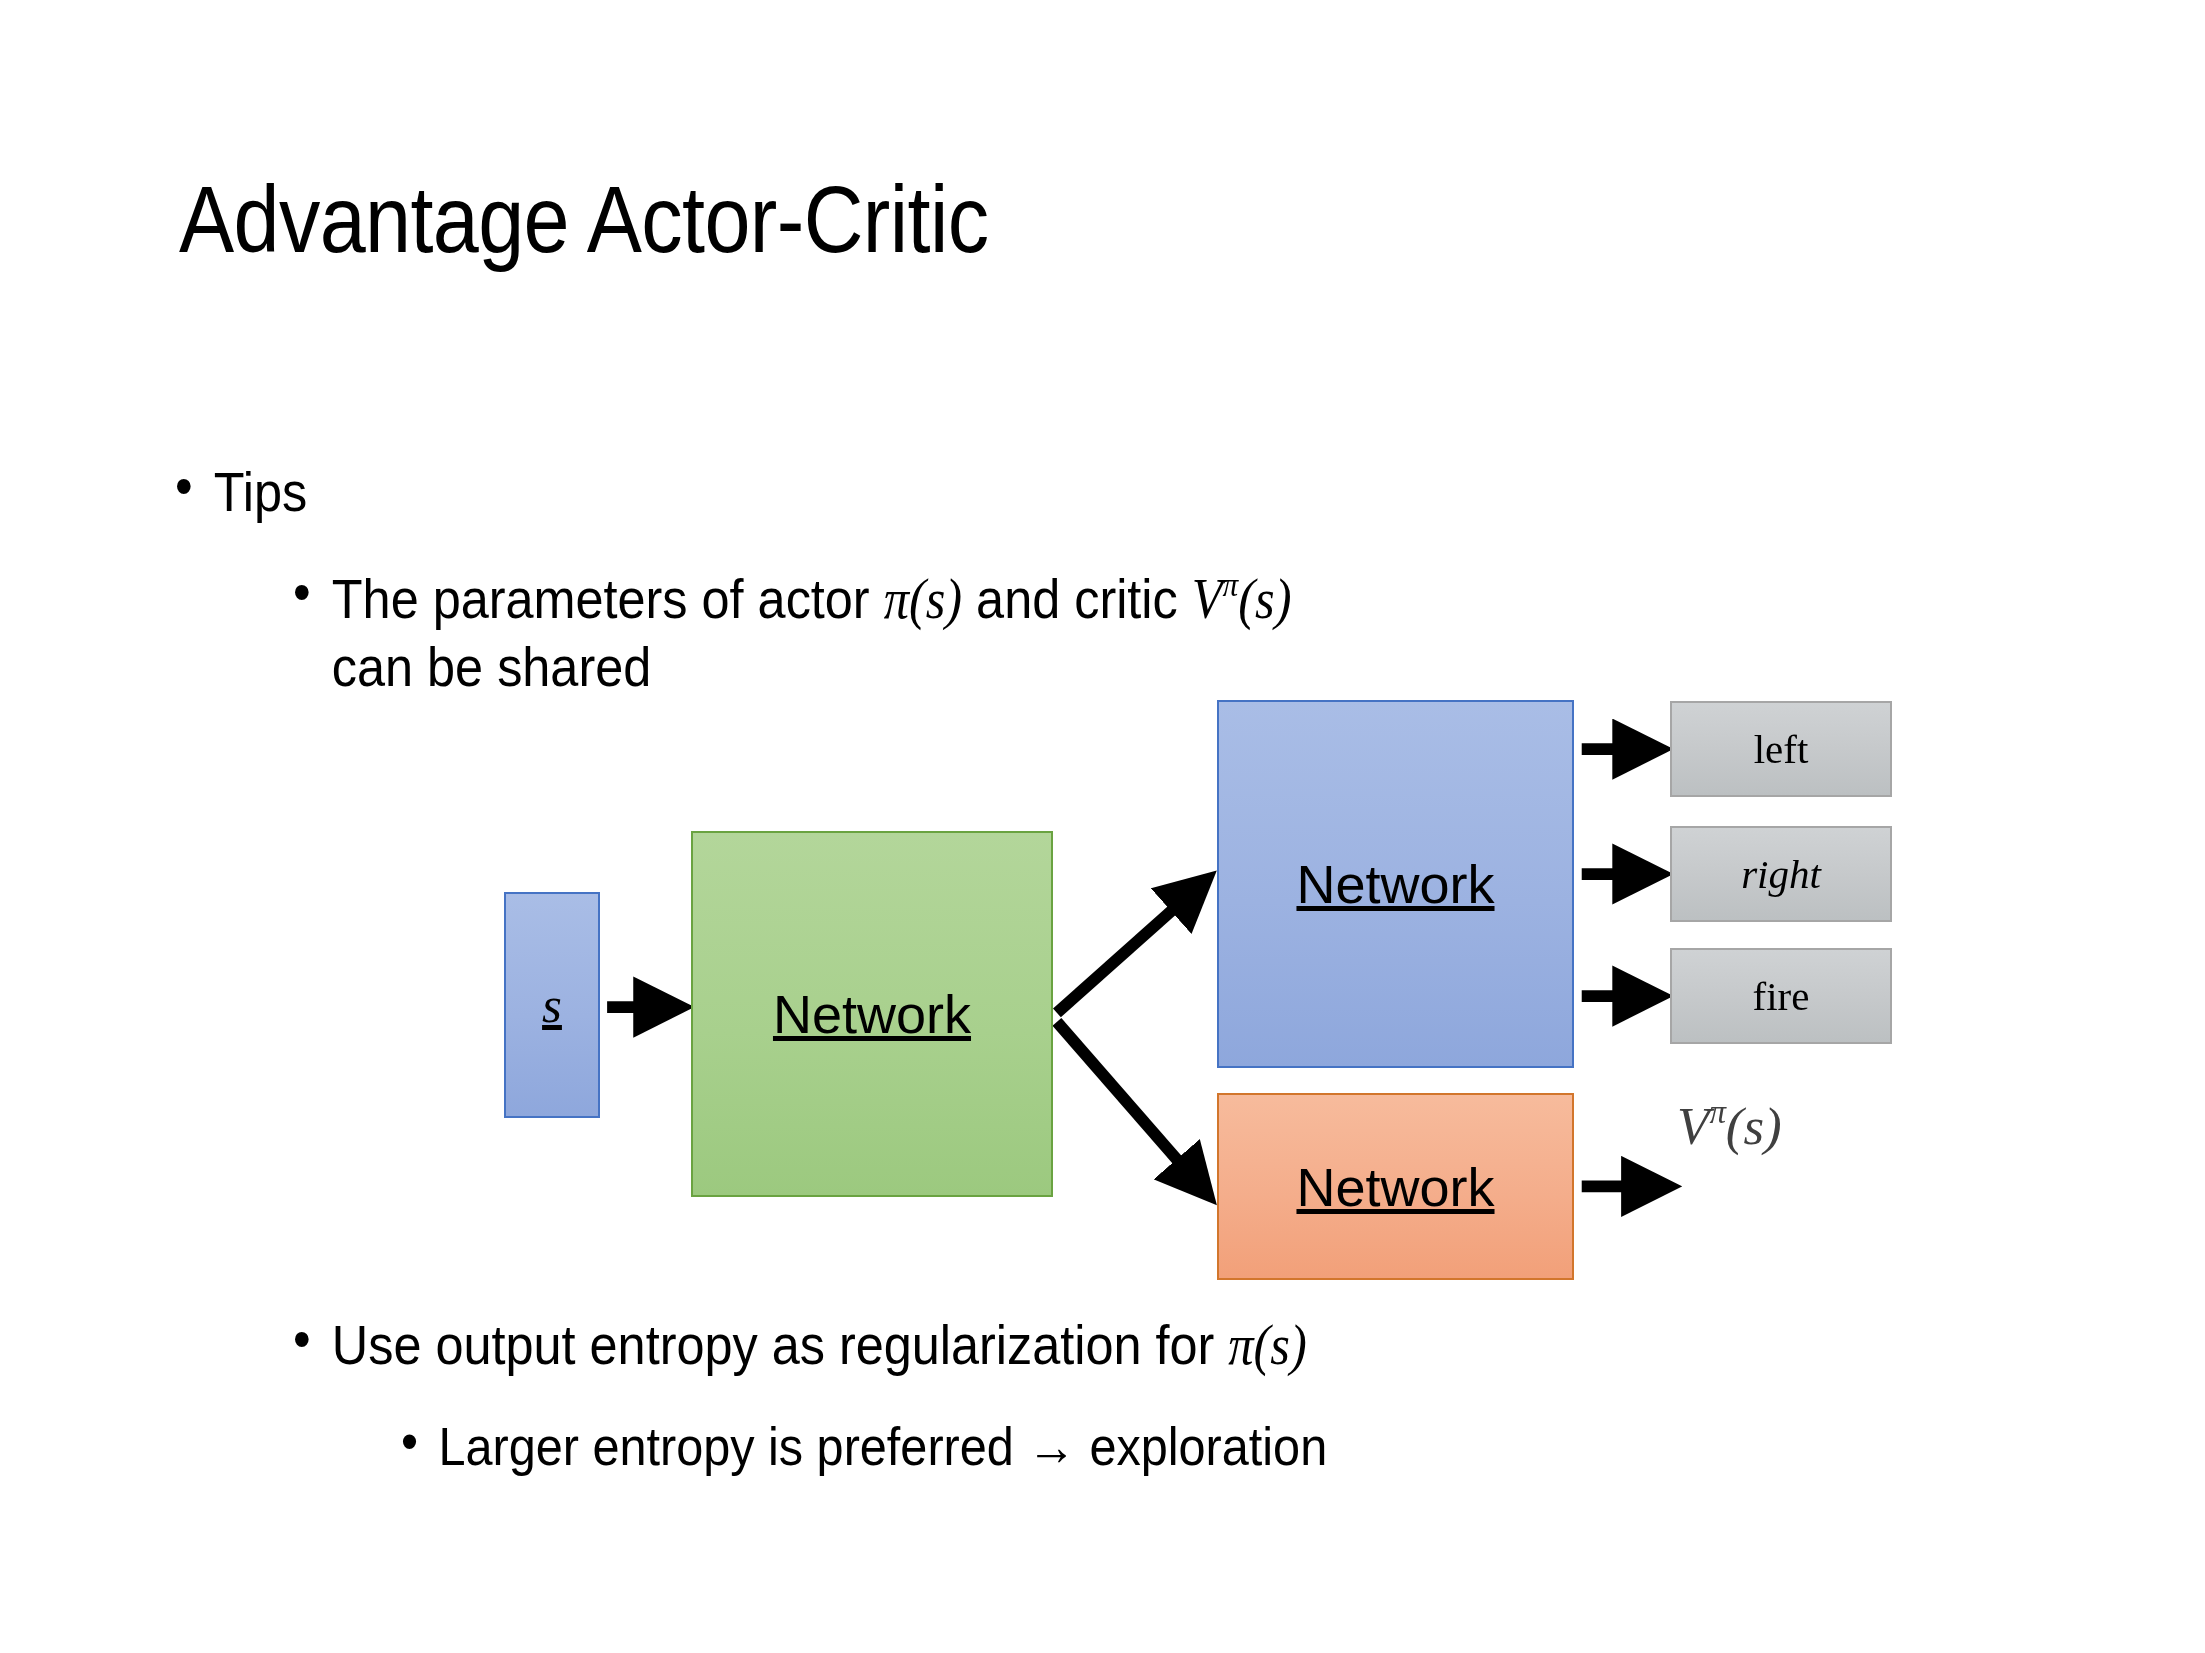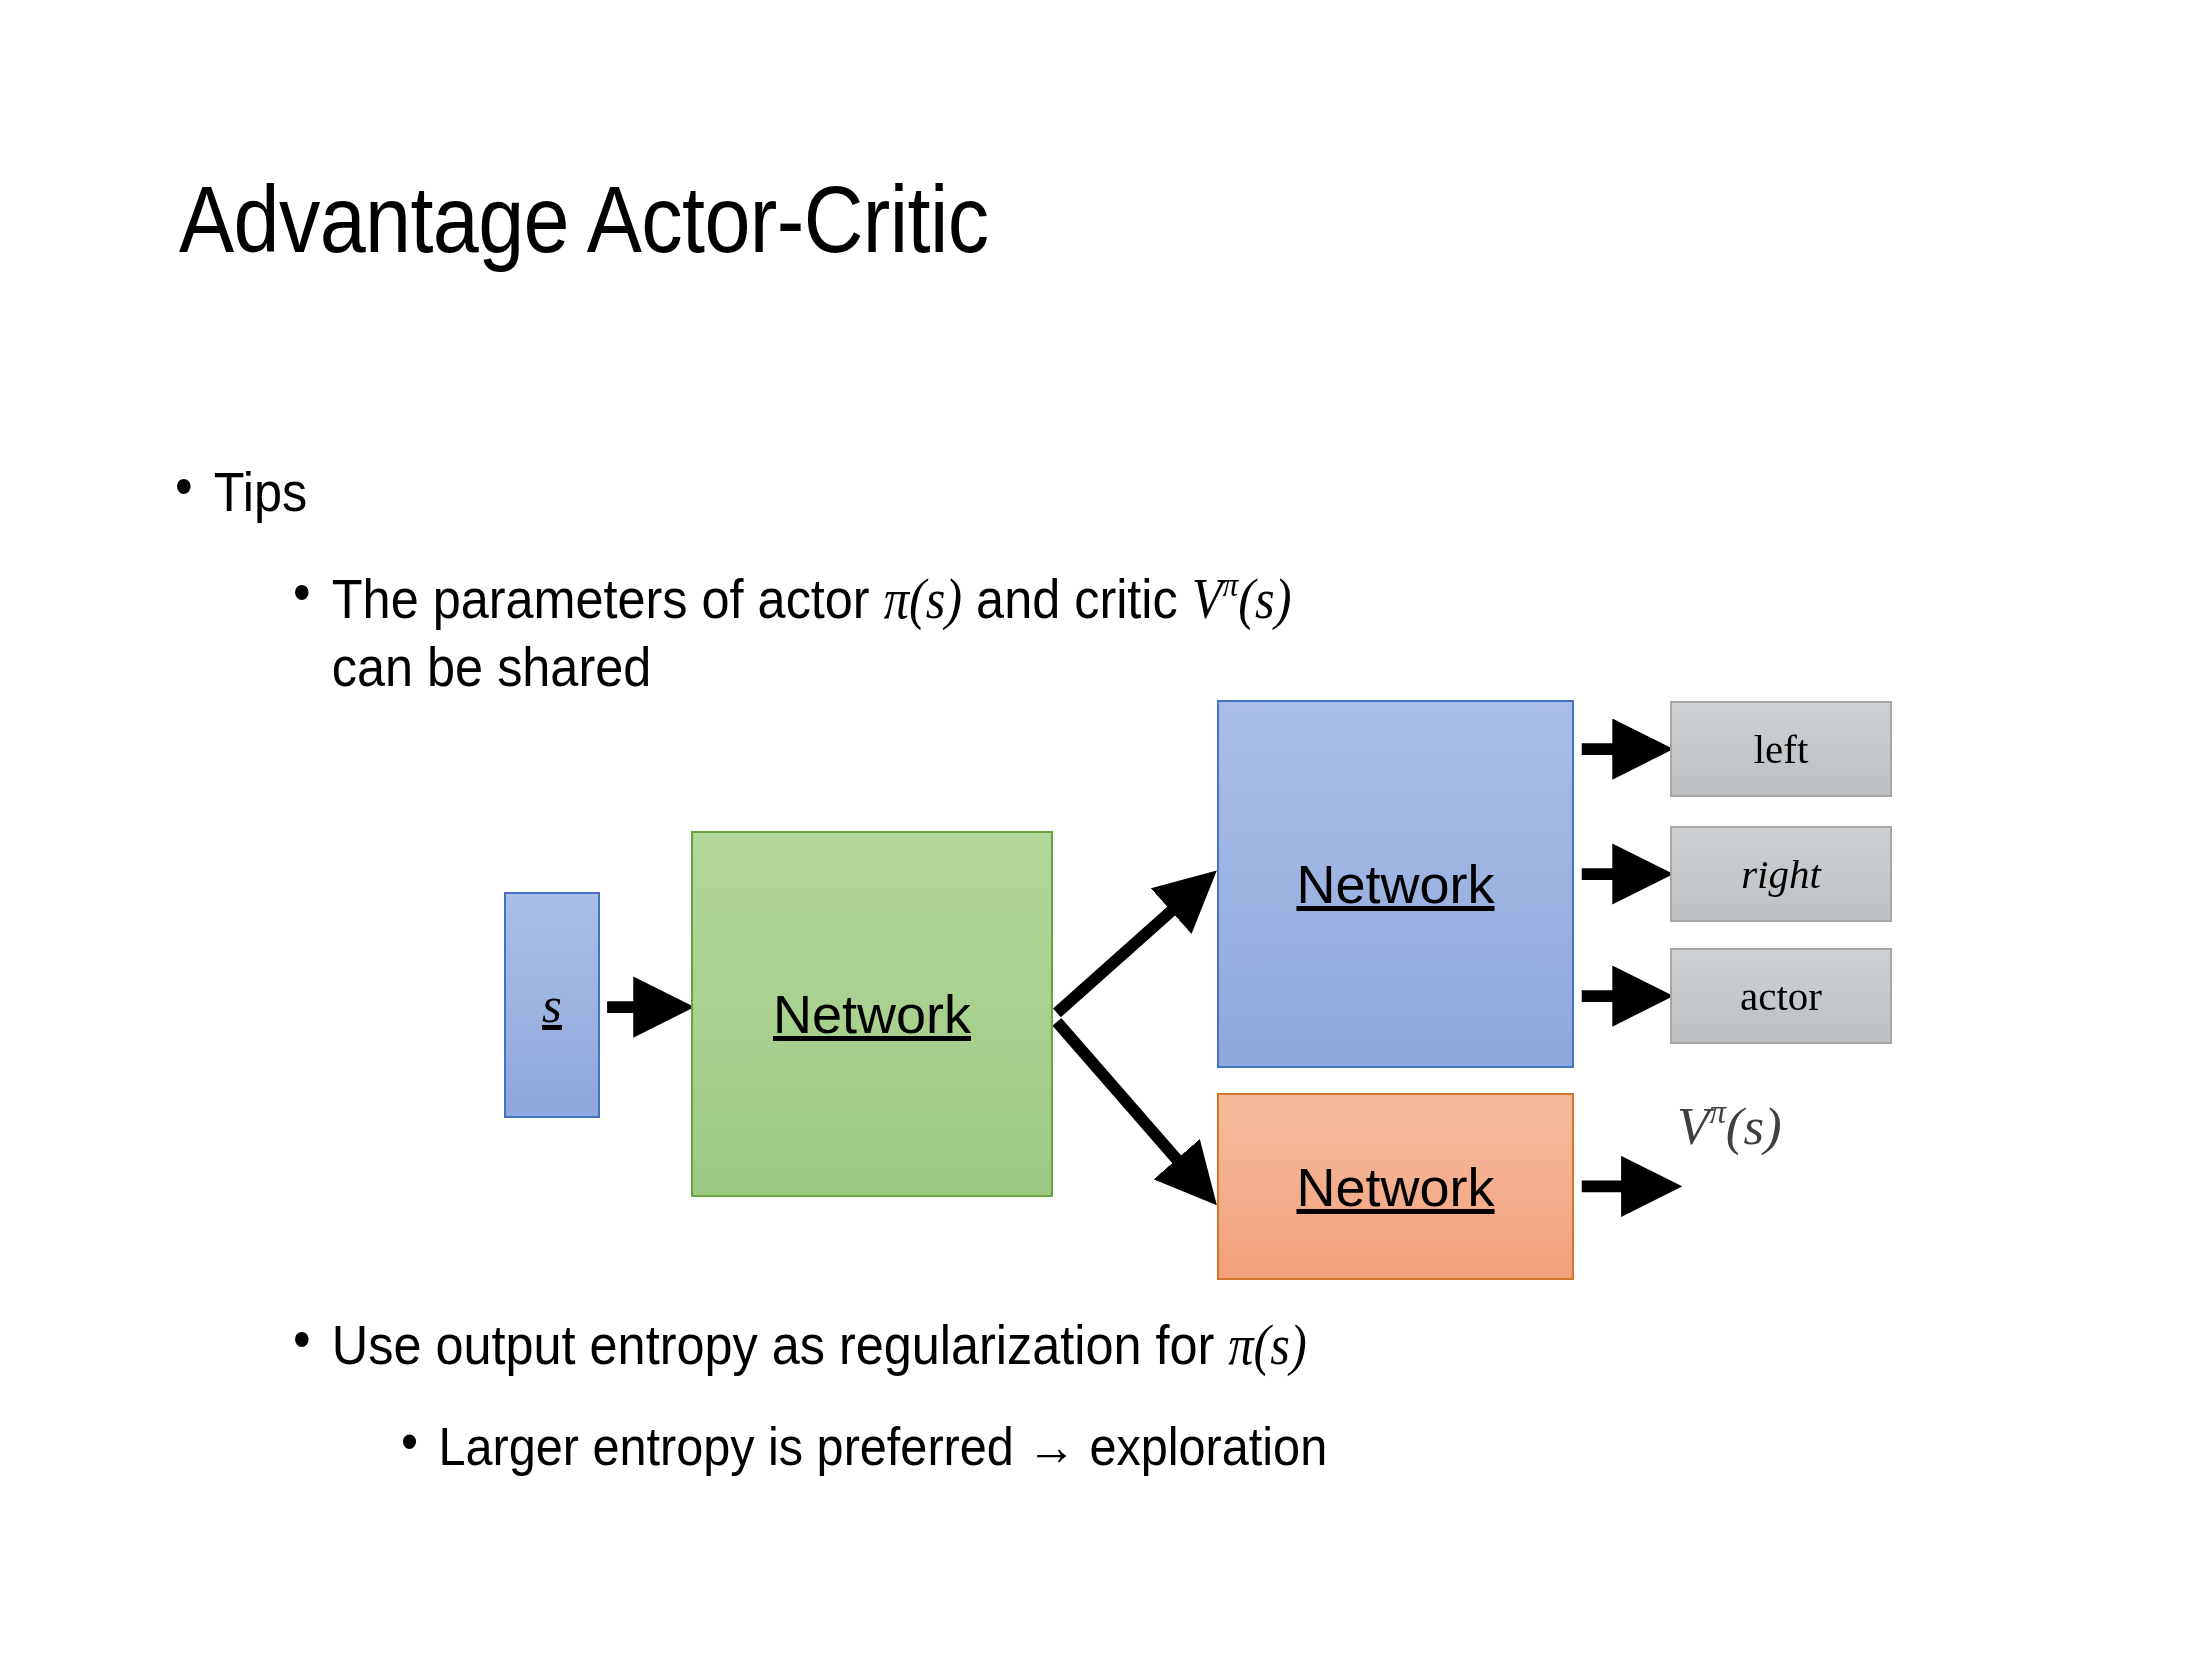--- a/index.html
+++ b/index.html
@@ -226,21 +226,21 @@
     <span>Network</span>
   </div>
 
   <div class="out-box" id="out-left">
     <span>left</span>
   </div>
   <div class="out-box" id="out-right">
     <span>right</span>
   </div>
   <div class="out-box" id="out-fire">
-    <span>actor</span>
+    <span>fire</span>
   </div>
 
   <div id="critic-output-label"><span class="mathit">V</span><span class="sup-pi">π</span><span class="mathit">(s)</span></div>
 </div>
 
 <div class="bullet" id="bullet-entropy">
   <span class="dot">•</span>
   <span class="txt"><span>Use output entropy as regularization for </span><span class="mathit">π(s)</span></span>
 </div>
 

